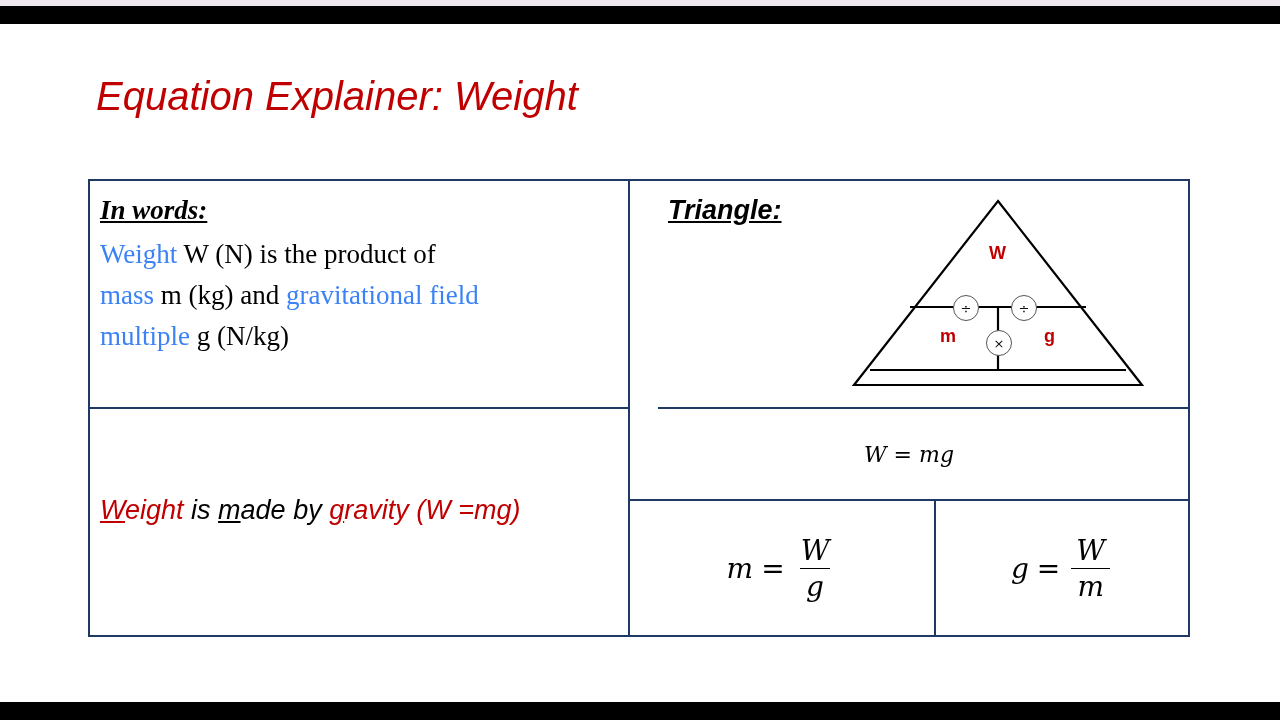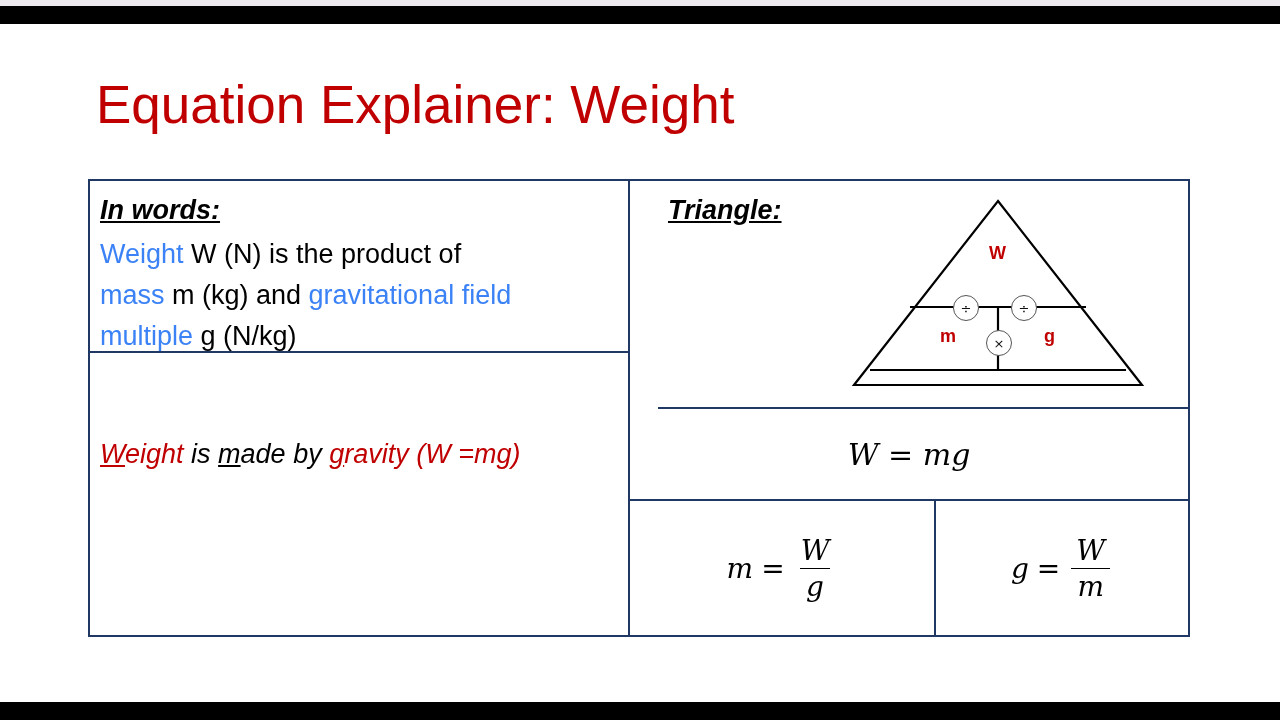--- a/index.html
+++ b/index.html
@@ -30,25 +30,26 @@
   .band-bottom {
     position: absolute;
     left: 0; bottom: 0;
     width: 1280px; height: 18px;
     background: #000000;
   }
   .title {
     position: absolute;
     left: 96px;
     top: 74px;
-    font-size: 53px;
+    font-size: 40px;
     color: #c00000;
     font-family: "Liberation Sans", sans-serif;
     letter-spacing: 0px;
     white-space: nowrap;
+    font-style: italic;
   }
 
   
   .table {
     position: absolute;
     left: 88px;
     top: 179px;
     width: 1102px;
     height: 458px;
     border: 2px solid #1f3864;
@@ -61,24 +62,25 @@
     border-right: 2px solid #1f3864;
     display: flex;
     flex-direction: column;
   }
   .col-right {
     flex: 1;
     display: flex;
     flex-direction: column;
   }
   .cell-words {
-    height: 172px;
+    height: 228px;
     box-sizing: border-box;
     border-bottom: 2px solid #1f3864;
     padding: 14px 8px 0 10px;
+    font-family: Liberation Serif, serif;
   }
   .cell-mnemonic {
     flex: 1;
     box-sizing: border-box;
     padding: 14px 14px 0 10px;
   }
   .cell-triangle {
     height: 228px;
     box-sizing: border-box;
     border-bottom: 2px solid #1f3864;
@@ -136,21 +138,21 @@
   }
   .mnemo-line .u { text-decoration: underline; }
   .mnemo-line .blk { color: #000000; font-style: italic; }
 
   
   .math {
     font-family: "DejaVu Serif", serif;
     font-style: italic;
     color: #000000;
   }
-  .eq-main { font-size: 30px; }
+  .eq-main { font-size: 22px; }
   .frac {
     display: inline-flex;
     flex-direction: column;
     align-items: center;
     vertical-align: middle;
     margin: 0 2px;
   }
   .frac .num { padding: 0 6px 1px 6px; }
   .frac .den { padding: 1px 6px 0 6px; border-top: 1.6px solid #000; }
   .eq-frac { font-size: 28px; display: inline-flex; align-items: center; }

